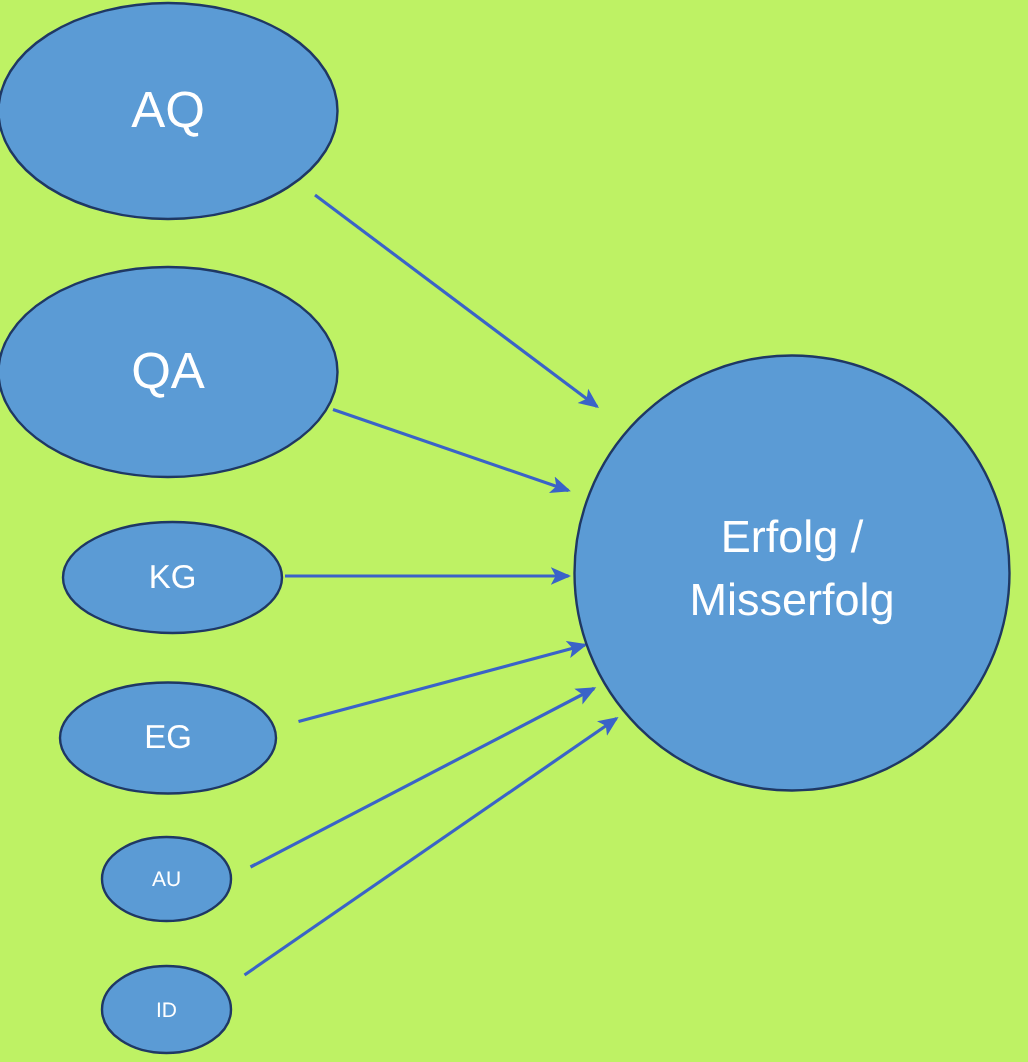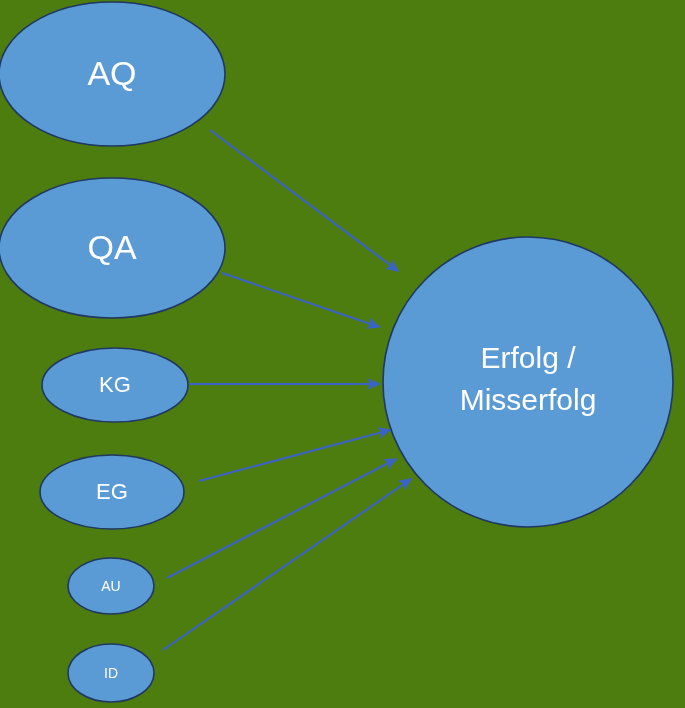--- a/index.html
+++ b/index.html
@@ -10,21 +10,21 @@
   body {
     width: 685px;
     height: 708px;
     overflow: hidden;
     font-family: "Liberation Sans", sans-serif;
   }
   #diagram-root {
     position: relative;
     width: 685px;
     height: 708px;
-    background: #4d7c0f;
+    background: #bef264;
   }
   svg#diagram-canvas {
     display: block;
     width: 685px;
     height: 708px;
   }
   .node-shape {
     fill: #5B9BD5;
     stroke: #1F3864;
     stroke-width: 1.6;

